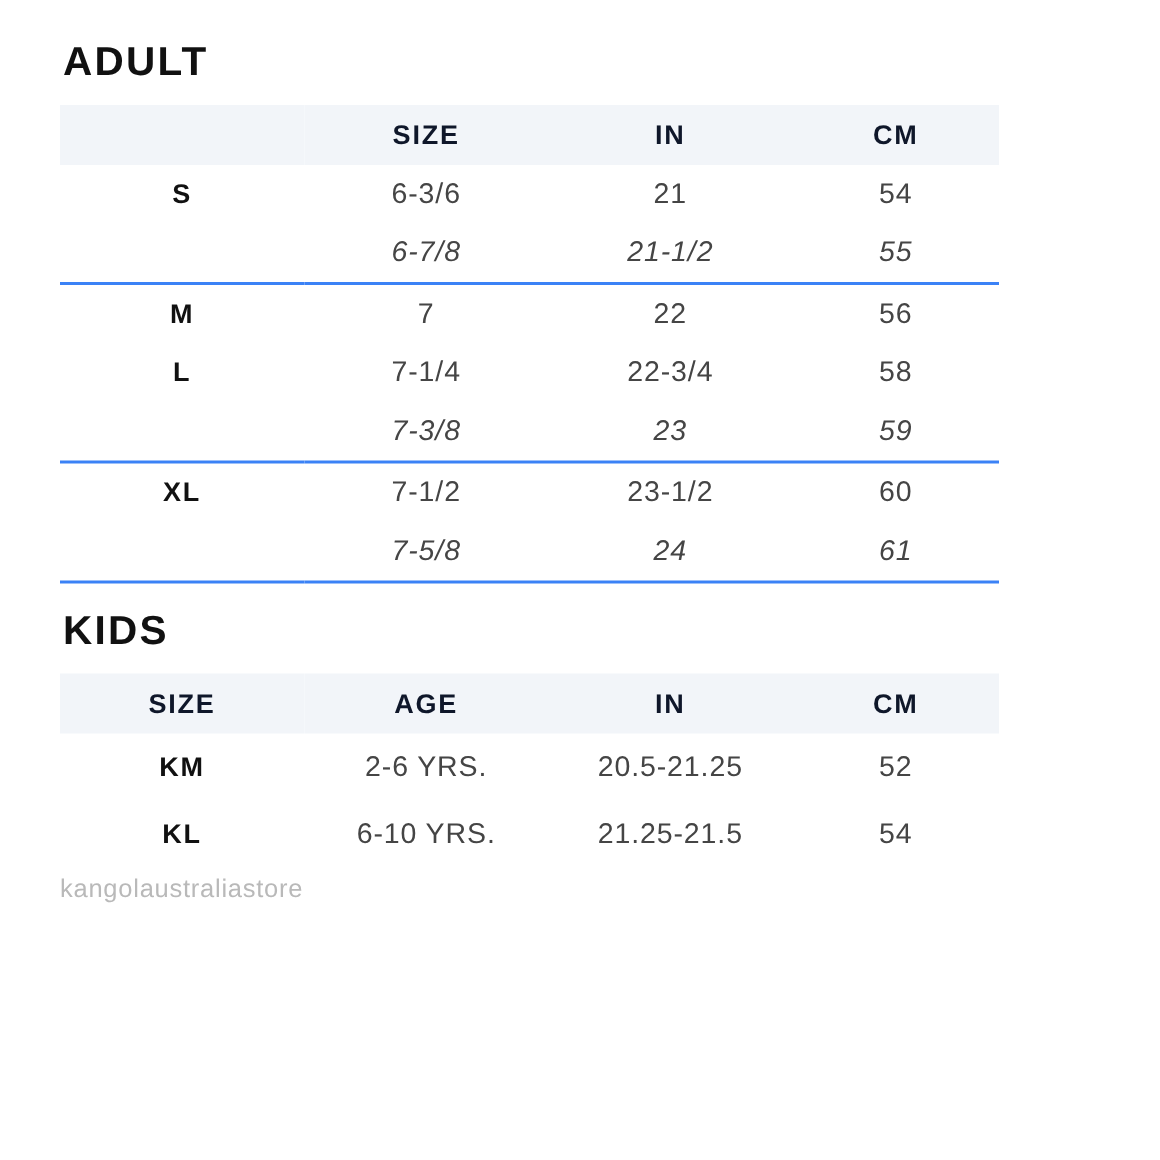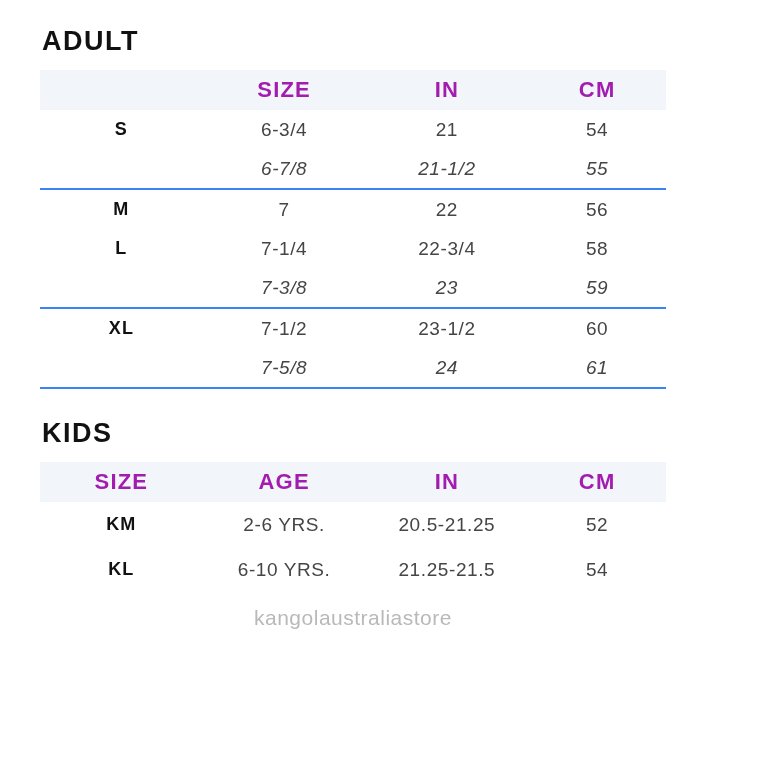--- a/index.html
+++ b/index.html
@@ -17,33 +17,33 @@
     overflow: hidden;
   }
   .section-title {
     font-size: 27px;
     font-weight: 800;
     color: #111111;
     letter-spacing: 1.5px;
     margin: 0 0 13px 2px;
   }
   .section-title.kids {
-    margin-top: 29px;
+    margin-top: 16px;
   }
   table {
     width: 100%;
     border-collapse: collapse;
     table-layout: fixed;
   }
   thead th {
     background: #f2f5f9;
     height: 40px;
-    font-size: 22px;
+    font-size: 18px;
     font-weight: 800;
-    color: #a21caf;
+    color: #0f172a;
     letter-spacing: 1.2px;
     text-align: center;
     padding: 0;
   }
   td {
     height: 39px;
     text-align: center;
     vertical-align: middle;
     font-size: 19px;
     color: #454545;
@@ -57,25 +57,24 @@
     letter-spacing: 1.2px;
   }
   tr.group-end td {
     border-bottom: 2px solid #3b82f6;
     font-style: italic;
   }
   .kids-table td {
     height: 45px;
   }
   .watermark {
-    text-align: center;
-    font-size: 21px;
+    font-size: 17px;
     color: #b9b9b9;
     letter-spacing: 0.5px;
-    margin-top: 14px;
+    margin-top: 4px;
   }
 </style>
 </head>
 <body>
 
 <div class="page">
 
   <h2 class="section-title">ADULT</h2>
 
   <table class="adult-table">
@@ -89,21 +88,21 @@
       <tr>
         <th></th>
         <th>SIZE</th>
         <th>IN</th>
         <th>CM</th>
       </tr>
     </thead>
     <tbody>
         <tr>
           <td class="size-label">S</td>
-          <td>6-3/4</td>
+          <td>6-3/6</td>
           <td>21</td>
           <td>54</td>
         </tr>
         <tr class="group-end">
           <td class="size-label"></td>
           <td>6-7/8</td>
           <td>21-1/2</td>
           <td>55</td>
         </tr>
         <tr>

